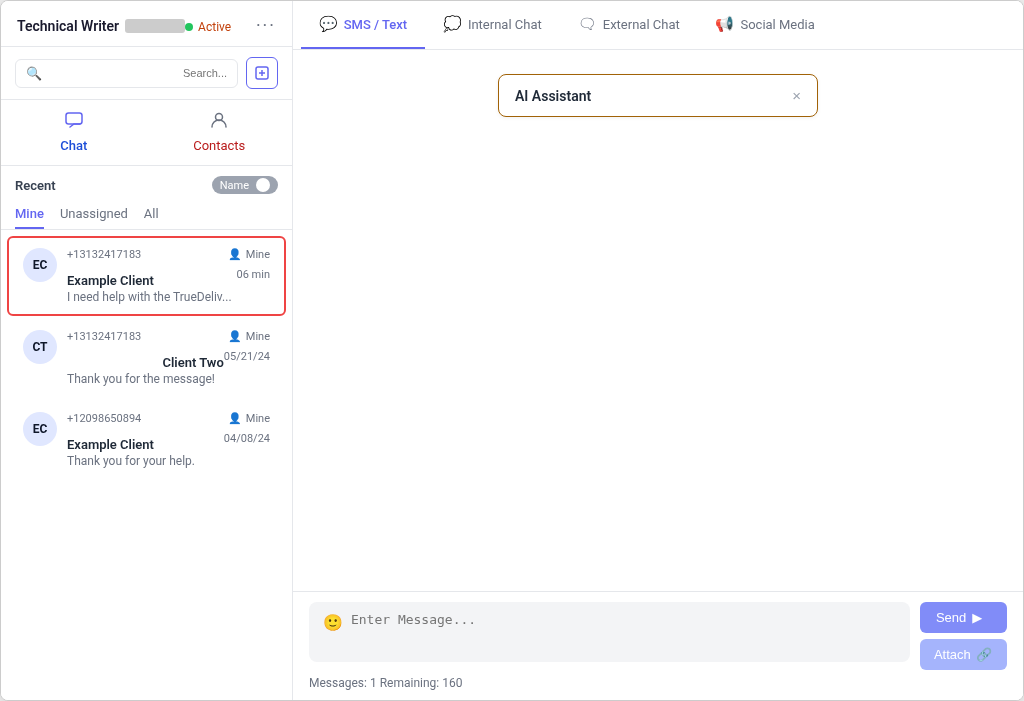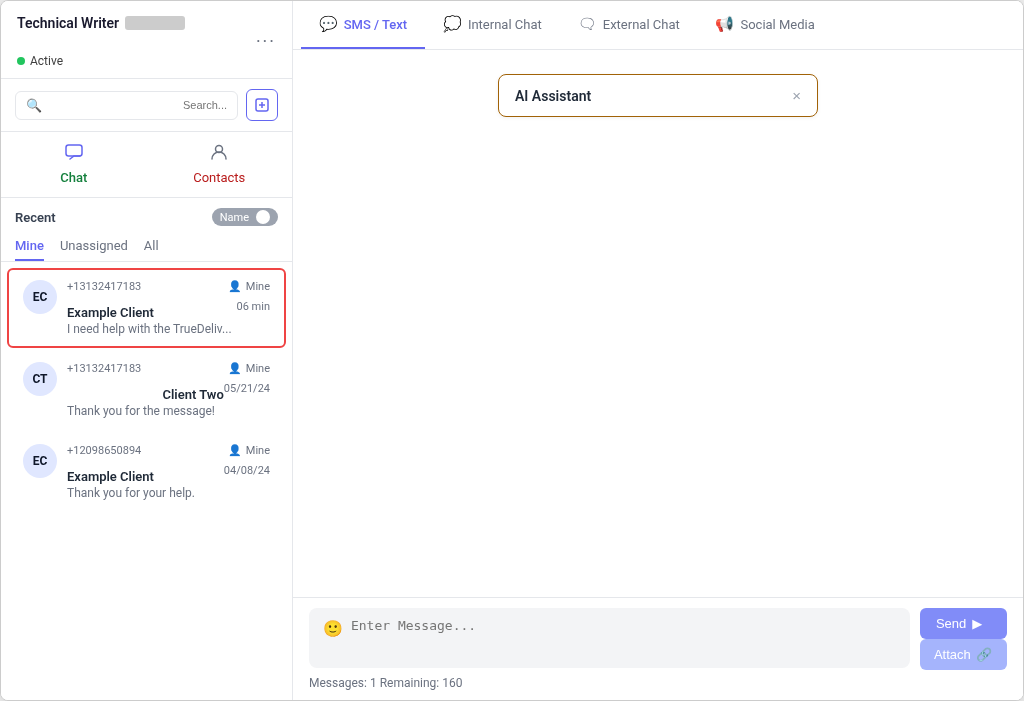--- a/index.html
+++ b/index.html
@@ -27,21 +27,21 @@
     }
 
     .sidebar-header {
       padding: 14px 16px 10px;
       border-bottom: 1px solid #e5e7eb;
       display: flex;
       align-items: center;
       justify-content: space-between;
     }
 
-    .sidebar-user-info { display: flex; flex-direction: column; gap: 20px; }
+    .sidebar-user-info { display: flex; flex-direction: row; }
     .sidebar-username {
       font-size: 14px;
       font-weight: 600;
       color: #1a1a2e;
       display: flex;
       align-items: center;
       gap: 6px;
     }
     .sidebar-username-redacted {
       background: #ccc;
@@ -57,21 +57,21 @@
       margin-top: 3px;
     }
     .status-dot {
       width: 8px;
       height: 8px;
       border-radius: 50%;
       background: #22c55e;
     }
     .status-text {
       font-size: 12px;
-      color: #404040;
+      color: #c2410c;
     }
     .three-dots {
       cursor: pointer;
       color: #6b7280;
       font-size: 18px;
       letter-spacing: 2px;
     }
 
     
     .search-bar {
@@ -318,20 +318,21 @@
       outline: none;
       font-size: 13px;
       color: #9ca3af;
       resize: none;
       width: 100%;
       min-height: 20px;
     }
     .compose-btns {
       display: flex;
       flex-direction: column;
+      gap: 6px;
     }
     .send-btn {
       background: #818cf8;
       color: #fff;
       border: none;
       border-radius: 6px;
       padding: 8px 16px;
       font-size: 13px;
       font-weight: 500;
       cursor: pointer;
@@ -398,21 +399,21 @@
     </div>
 
     <div class="nav-tabs">
       <div class="nav-tab">
         <span class="nav-tab-icon">
           <svg width="20" height="20" viewBox="0 0 20 20" fill="none" xmlns="http://www.w3.org/2000/svg">
             <rect x="2" y="3" width="16" height="11" rx="2.5" stroke="#6366f1" stroke-width="1.5" fill="none"></rect>
             <path d="M6 17l4-3h6" stroke="#6366f1" stroke-width="1.5" stroke-linecap="round" fill="none"></path>
           </svg>
         </span>
-        <span style="color:#15803d;font-weight:500;font-size:13px;">Chat</span>
+        <span style="color:#1d4ed8;font-weight:500;font-size:13px;">Chat</span>
       </div>
       <div class="nav-tab">
         <span class="nav-tab-icon">
           <svg width="20" height="20" viewBox="0 0 20 20" fill="none" xmlns="http://www.w3.org/2000/svg">
             <circle cx="10" cy="7" r="3.5" stroke="#6b7280" stroke-width="1.5" fill="none"></circle>
             <path d="M3 17c0-3.866 3.134-7 7-7s7 3.134 7 7" stroke="#6b7280" stroke-width="1.5" stroke-linecap="round" fill="none"></path>
           </svg>
         </span>
         <span style="color:#b91c1c;font-size:13px;">Contacts</span>
       </div>

